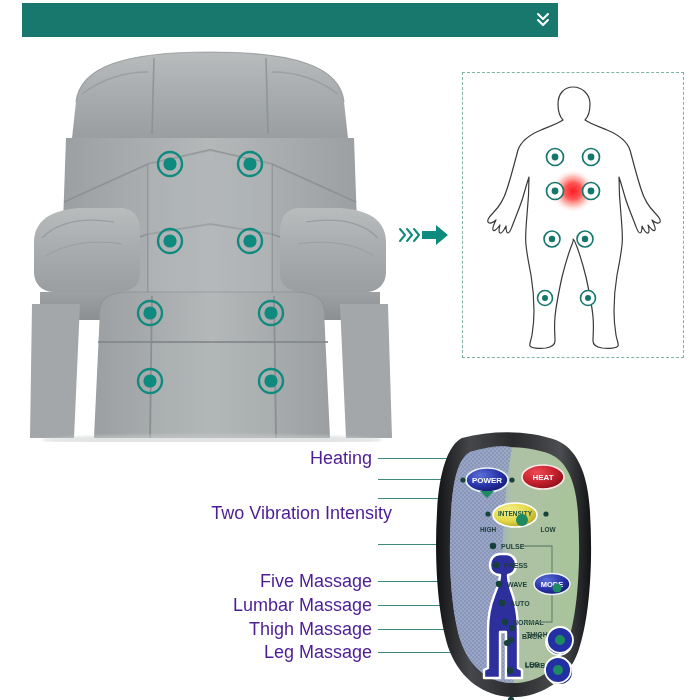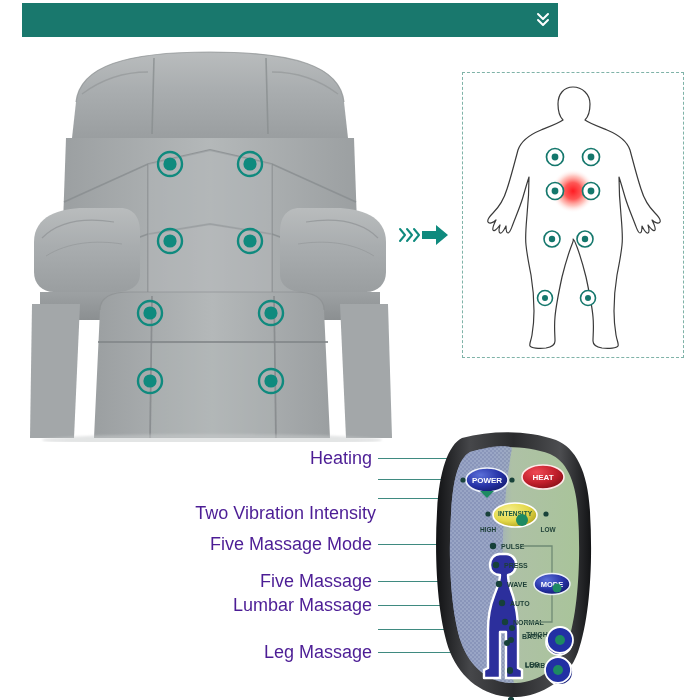--- a/index.html
+++ b/index.html
@@ -310,40 +310,40 @@
     </svg>
   </div>
 
   <div class="callout" style="right:328px;top:447px;">
     <span class="callout-text">Heating</span>
   </div>
   <div class="callout-line" style="left:378px;top:458px;width:136px;"></div>
 
   <div class="callout-line" style="left:378px;top:479px;width:94px;"></div>
 
-  <div class="callout" style="right:324px;top:487px;margin-top:15px;">
+  <div class="callout" style="right:308px;top:487px;margin-top:15px;">
     <span class="callout-text">Two Vibration Intensity</span>
   </div>
   <div class="callout-line" style="left:378px;top:498px;width:100px;"></div>
 
-  <div class="callout" style="right:328px;top:533px;">
-    <span class="callout-text">Five Massage Mode</span>
-  </div>
   <div class="callout-line" style="left:378px;top:544px;width:110px;"></div>
 
   <div class="callout" style="right:328px;top:570px;">
     <span class="callout-text">Five Massage</span>
   </div>
   <div class="callout-line" style="left:378px;top:581px;width:113px;"></div>
 
   <div class="callout" style="right:328px;top:594px;">
     <span class="callout-text">Lumbar Massage</span>
   </div>
   <div class="callout-line" style="left:378px;top:605px;width:113px;"></div>
 
+  <div class="callout" style="right:328px;top:618px;">
+    <span class="callout-text">Thigh Massage</span>
+  </div>
   <div class="callout-line" style="left:378px;top:629px;width:113px;"></div>
 
   <div class="callout" style="right:328px;top:641px;">
     <span class="callout-text">Leg Massage</span>
   </div>
   <div class="callout-line" style="left:378px;top:652px;width:113px;"></div>
 
   <div class="remote">
     <svg width="210" height="268" viewBox="0 0 210 268">
       <defs>

